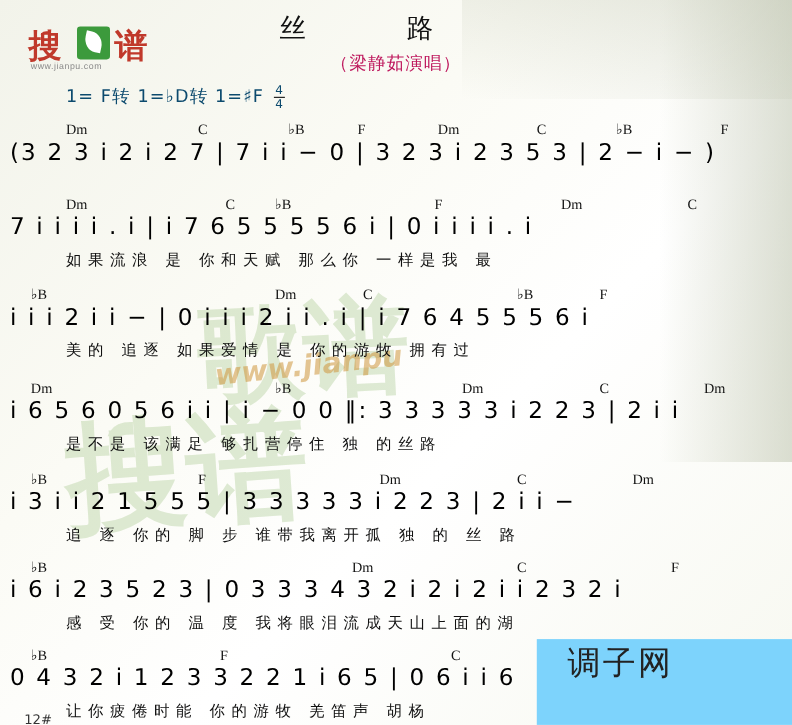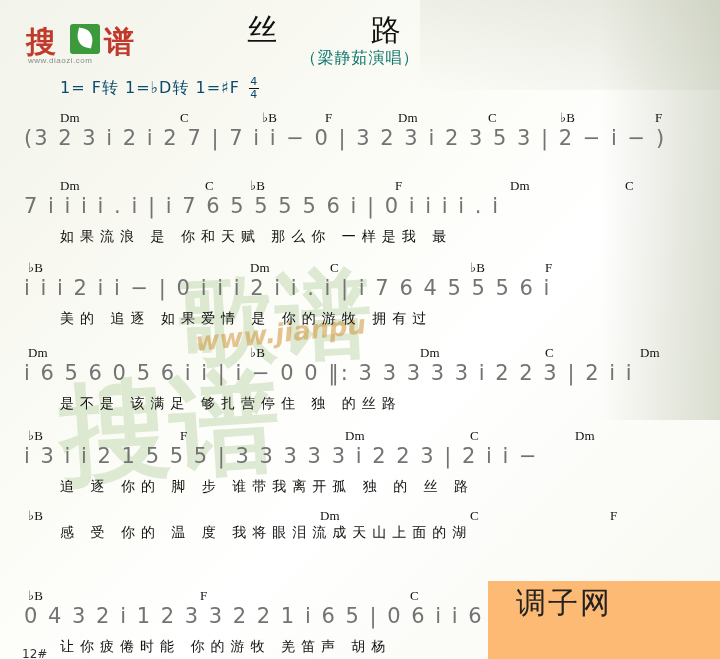--- a/index.html
+++ b/index.html
@@ -50,27 +50,27 @@
     font-family:"DejaVu Sans",sans-serif;
   }
   .logo .url{
     position:absolute;left:2px;top:34px;font-size:8px;color:#8a8a8a;
     font-family:"Liberation Sans",sans-serif;letter-spacing:.5px;
   }
 
   
   .title{
     position:absolute;left:0;top:10px;width:648px;text-align:center;
-    font-size:30px;letter-spacing:42px;color:#111;
+    font-size:24px;letter-spacing:42px;color:#111;
     font-family:"DejaVu Sans",sans-serif;
     text-indent:42px;
   }
   .subtitle{
     position:absolute;left:0;top:48px;width:720px;text-align:center;
-    font-size:16px;color:#0f766e;font-family:"DejaVu Sans",sans-serif;
+    font-size:16px;color:#be185d;font-family:"DejaVu Sans",sans-serif;
     letter-spacing:1px;
   }
   .keyline{
     position:absolute;left:60px;top:76px;
     font-size:16px;color:#0c4a6e;font-family:"DejaVu Sans",sans-serif;
     letter-spacing:1px;
   }
   .frac{
     display:inline-block;vertical-align:middle;text-align:center;
     font-size:11px;line-height:1.05;margin-left:3px;
@@ -93,44 +93,44 @@
   }
   .wm3{
     position:absolute;left:60px;top:355px;
     font-size:110px;color:rgba(150,190,120,.30);
     font-family:"DejaVu Sans",sans-serif;font-weight:bold;
     transform:rotate(-4deg);white-space:nowrap;
   }
 
   
   .brbox{
-    position:absolute;right:0;bottom:0;width:232px;height:78px;background:#fdba74;margin-top:47px;
+    position:absolute;right:0;bottom:0;width:232px;height:78px;background:#7dd3fc;margin-top:47px;
   }
   .brbox .t1{
     position:absolute;left:28px;top:2px;font-size:30px;color:#222;
     font-family:"DejaVu Sans",sans-serif;letter-spacing:2px;
   }
   .brbox .t2{
     position:absolute;left:4px;top:42px;font-size:25px;color:#c0392b;
     font-family:"Liberation Sans",sans-serif;font-weight:bold;
   }
 
   
   .row{position:absolute;left:0;width:644px;}
   .chords{position:relative;height:16px;}
   .chord{
     position:absolute;font-size:13px;color:#111;
     font-family:"Liberation Serif",serif;white-space:nowrap;
   }
   .notes{
     position:relative;height:34px;
-    font-size:21px;color:#737373;
+    font-size:21px;color:#000000;
     font-family:"DejaVu Sans",sans-serif;
     white-space:nowrap;
-    padding-left:24px;
+    padding-left:9px;
     letter-spacing:2px;
   }
   .lyrics{
     position:relative;height:22px;
     font-size:14px;color:#111;
     font-family:"DejaVu Sans",sans-serif;
     white-space:nowrap;
     padding-left:60px;
     letter-spacing:6px;
   }
@@ -145,21 +145,21 @@
 <div class="paper"></div>
 <div class="shade-right"></div>
 <div class="shade-top"></div>
 
 <div class="logo">
   <span class="box">搜</span>
   <span class="greenbox">
       <span class="leaf"></span>
     </span>
   <span class="zi">谱</span>
-  <span class="url">www.diaozi.com</span>
+  <span class="url">www.jianpu.com</span>
 </div>
 
 <div class="title">丝 路</div>
 <div class="subtitle">（梁静茹演唱）</div>
 <div class="keyline">
   <span>1= F转 1=♭D转 1=♯F</span>
   <span class="frac">
     <span class="num">4</span>
     <span class="den">4</span>
   </span>
@@ -233,20 +233,21 @@
   <div class="lyrics">追 逐 你的 脚  步     谁带我离开孤  独  的 丝 路</div>
 </div>
 
 <div class="row" style="top:508px">
   <div class="chords">
     <span class="chord" style="left:28px">♭B</span>
     <span class="chord" style="left:320px">Dm</span>
     <span class="chord" style="left:470px">C</span>
     <span class="chord" style="left:610px">F</span>
   </div>
+  <div class="notes">i 6  i  2  3  5  2 3 | 0 3 3 3 4 3 2 i  2 i 2 i  i 2 3 2 i</div>
   <div class="lyrics">感 受 你的 温  度   我将眼泪流成天山上面的湖</div>
 </div>
 
 <div class="row" style="top:588px">
   <div class="chords">
     <span class="chord" style="left:28px">♭B</span>
     <span class="chord" style="left:200px">F</span>
     <span class="chord" style="left:410px">C</span>
     <span class="chord" style="left:560px">F</span>
   </div>

